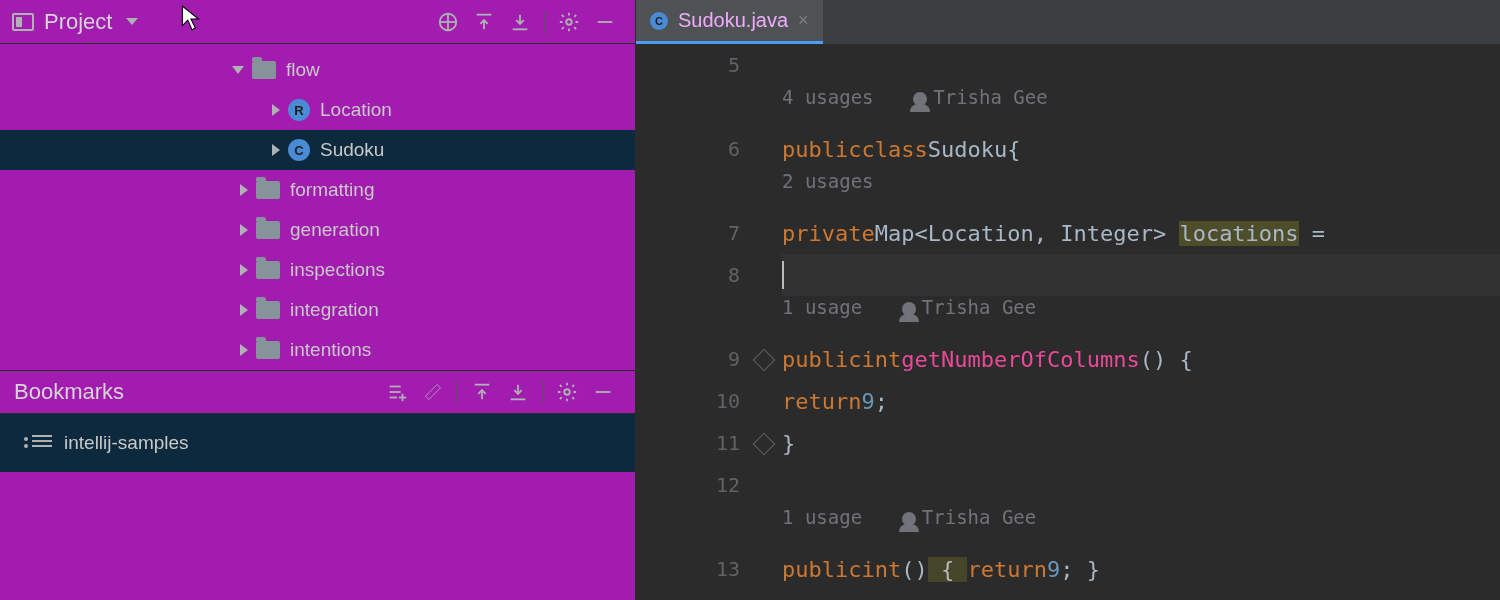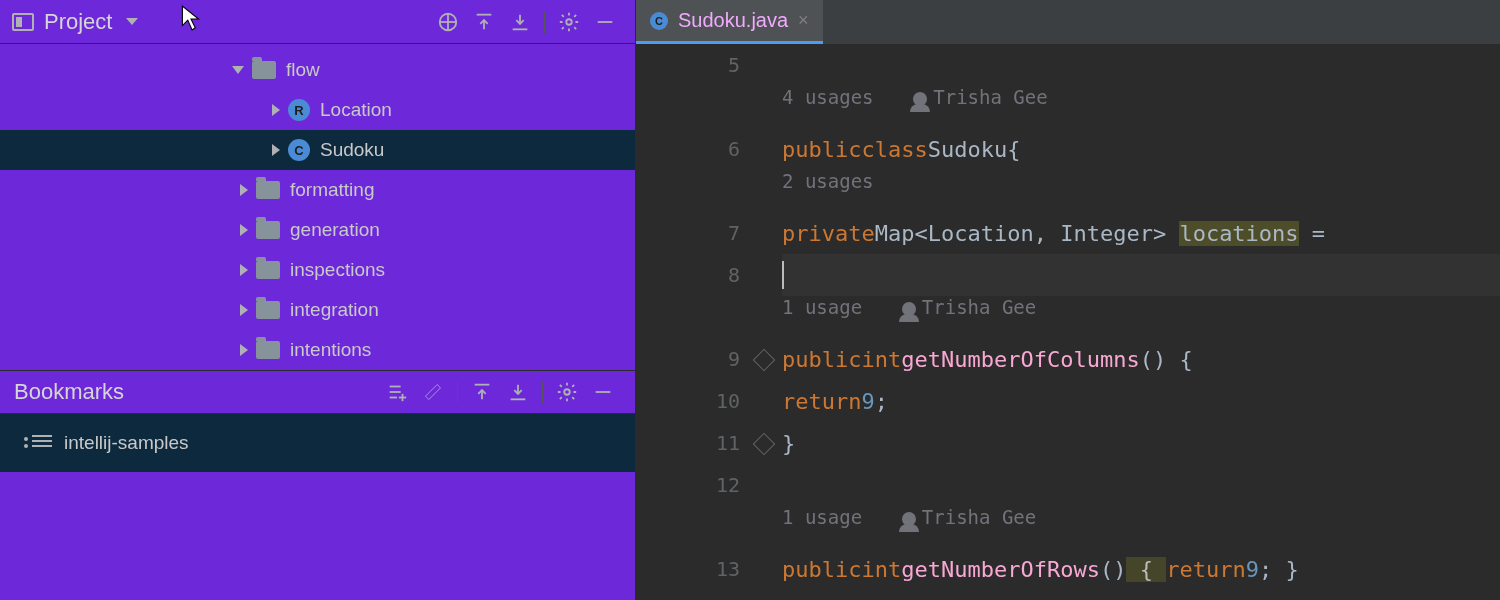--- a/index.html
+++ b/index.html
@@ -6,21 +6,21 @@
 html, body { width: 1500px; height: 600px; overflow: hidden; }
 body {
   background: #2b2b2b;
   font-family: -apple-system, BlinkMacSystemFont, "Segoe UI", sans-serif;
   font-size: 20px;
   color: #bbbbbb;
   display: flex;
 }
 .sidebar {
   width: 636px;
-  background: #6d28d9;
+  background: #a21caf;
   display: flex;
   flex-direction: column;
   border-right: 1px solid #2b2b2b;
 }
 .tool-header {
   height: 44px;
   display: flex;
   align-items: center;
   padding: 0 12px;
   border-bottom: 1px solid #2b2b2b;
@@ -110,21 +110,21 @@
 .hint-row { height: 42px; display:flex; align-items:flex-start; }
 .code-col { flex:1; font-family: "Menlo","Consolas",monospace; font-size:22px; position:relative;}
 .code-line { height: 42px; display:flex; align-items:center; white-space:pre; }
 .code-line.cursor-line { background:#323232; }
 .hint { color:#72737a; font-size:19px; }
 .person-icon { display:inline-block; width:14px; height:14px; background:#72737a; border-radius:50%; position:relative; margin-right:6px; vertical-align:middle;}
 .person-icon::after{ content:""; position:absolute; top:12px; left:-3px; width:20px; height:8px; background:#72737a; border-radius: 8px 8px 0 0;}
 .kw { color:#cc7832; }
 .typ { color:#cc7832; }
 .ident { color:#a9b7c6; }
-.method { color:#f9a8d4; }
+.method { color:#ec4899; }
 .num { color:#6897bb; }
 .punct { color:#a9b7c6; }
 .hl { background: rgba(86,86,42,0.8); color:#a9b7c6; }
 .hl2 { background: rgba(86,86,42,0.6); }
 .cursor-img { position:absolute; top: 4px; left: 180px; pointer-events:none; }
 .caret { display:inline-block; width:2px; height:28px; background:#bbbbbb; vertical-align:middle; }
 .divider { width:1px; height:22px; background:#555; margin: 0 6px; align-self:center;}
 </style>
 </head>
 <body>
@@ -310,16 +310,16 @@
           <span class="hint">2 usages</span>
         </div>
       <div class="code-line">     <span class="kw">private</span> <span class="ident">Map&lt;</span><span class="ident">Location</span><span class="punct">, </span><span class="ident">Integer</span><span class="ident">&gt; </span><span class="hl">locations</span><span class="punct"> =</span></div>
       <div class="code-line cursor-line"><span class="caret"></span></div>
       <div class="hint-row">     <span class="hint">1 usage</span>&nbsp;&nbsp;&nbsp;<span class="hint"><span class="person-icon"></span><span>Trisha Gee</span></span></div>
       <div class="code-line">     <span class="kw">public</span> <span class="typ">int</span> <span class="method">getNumberOfColumns</span><span class="punct">() {</span></div>
       <div class="code-line">          <span class="kw">return</span> <span class="num">9</span><span class="punct">;</span></div>
       <div class="code-line">     <span class="punct">}</span></div>
       <div class="code-line"></div>
       <div class="hint-row">     <span class="hint">1 usage</span>&nbsp;&nbsp;&nbsp;<span class="hint"><span class="person-icon"></span><span>Trisha Gee</span></span></div>
-      <div class="code-line">     <span class="kw">public</span> <span class="typ">int</span> <span class="method">getNumberOfRows</span><span class="punct">()</span><span class="hl2"> { </span><span class="kw">return</span> <span class="num">9</span><span class="punct">; }</span></div>
+      <div class="code-line">     <span class="kw">public</span> <span class="typ">int</span> <span class="punct">()</span><span class="hl2"> { </span><span class="kw">return</span> <span class="num">9</span><span class="punct">; }</span></div>
     </div>
   </div>
 </div>
 
 </body></html>

